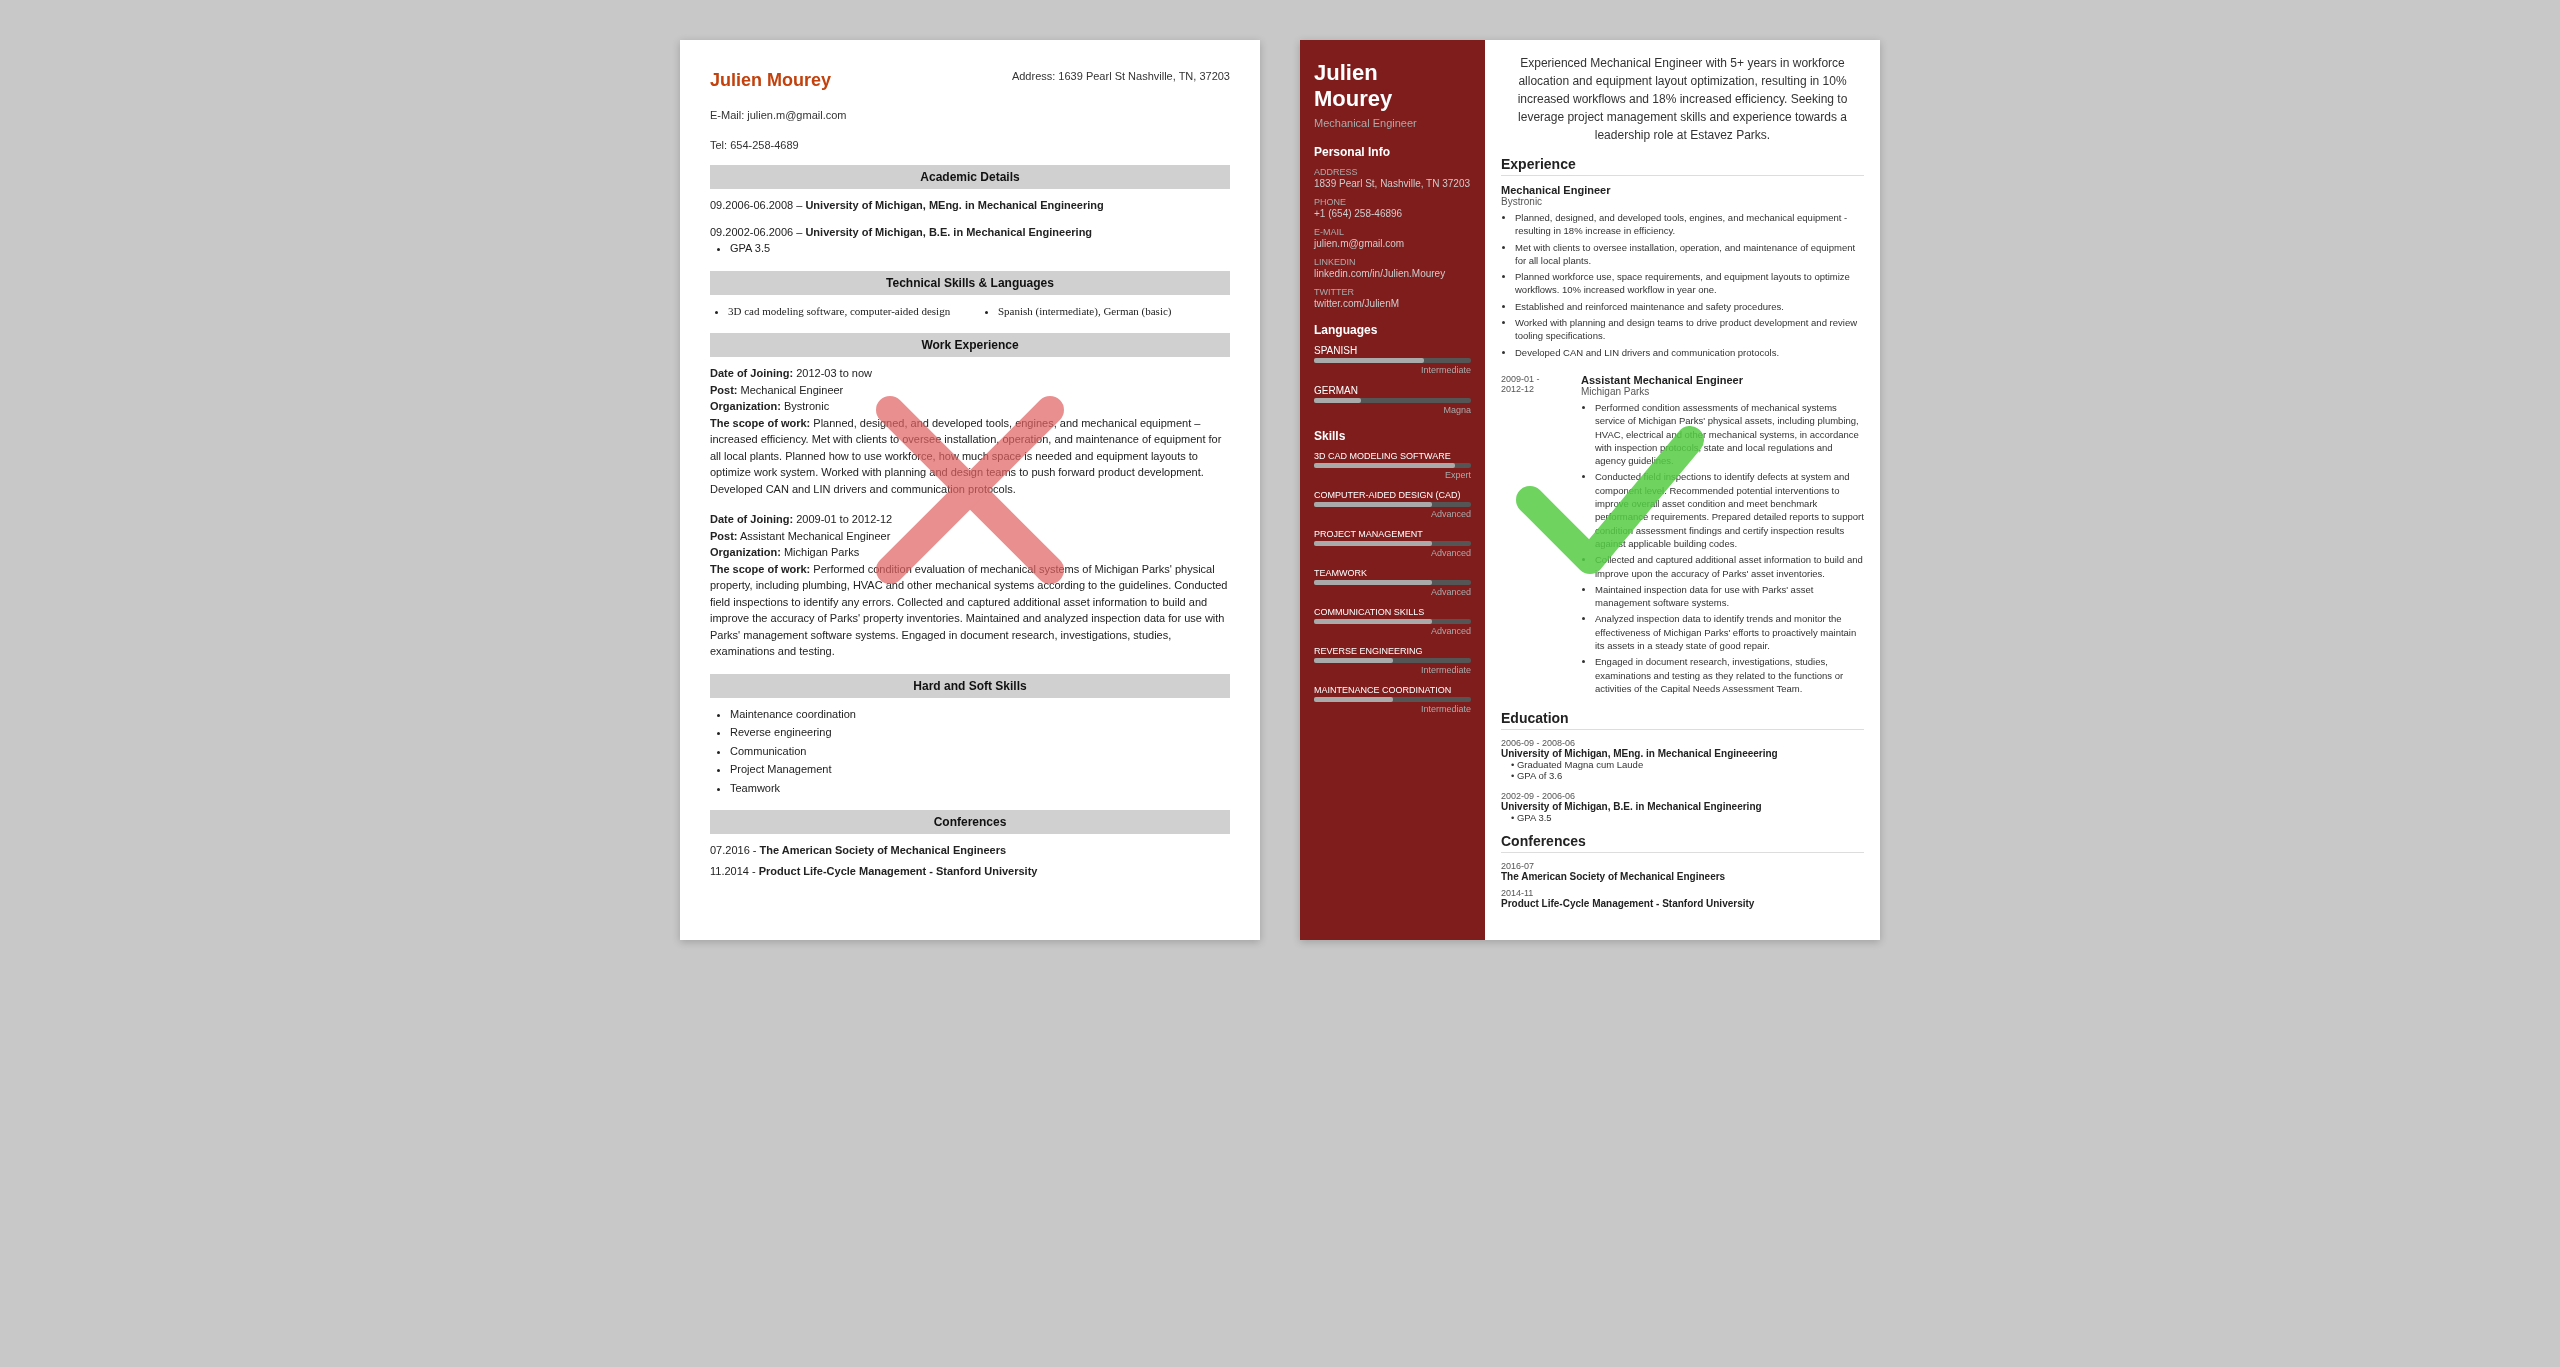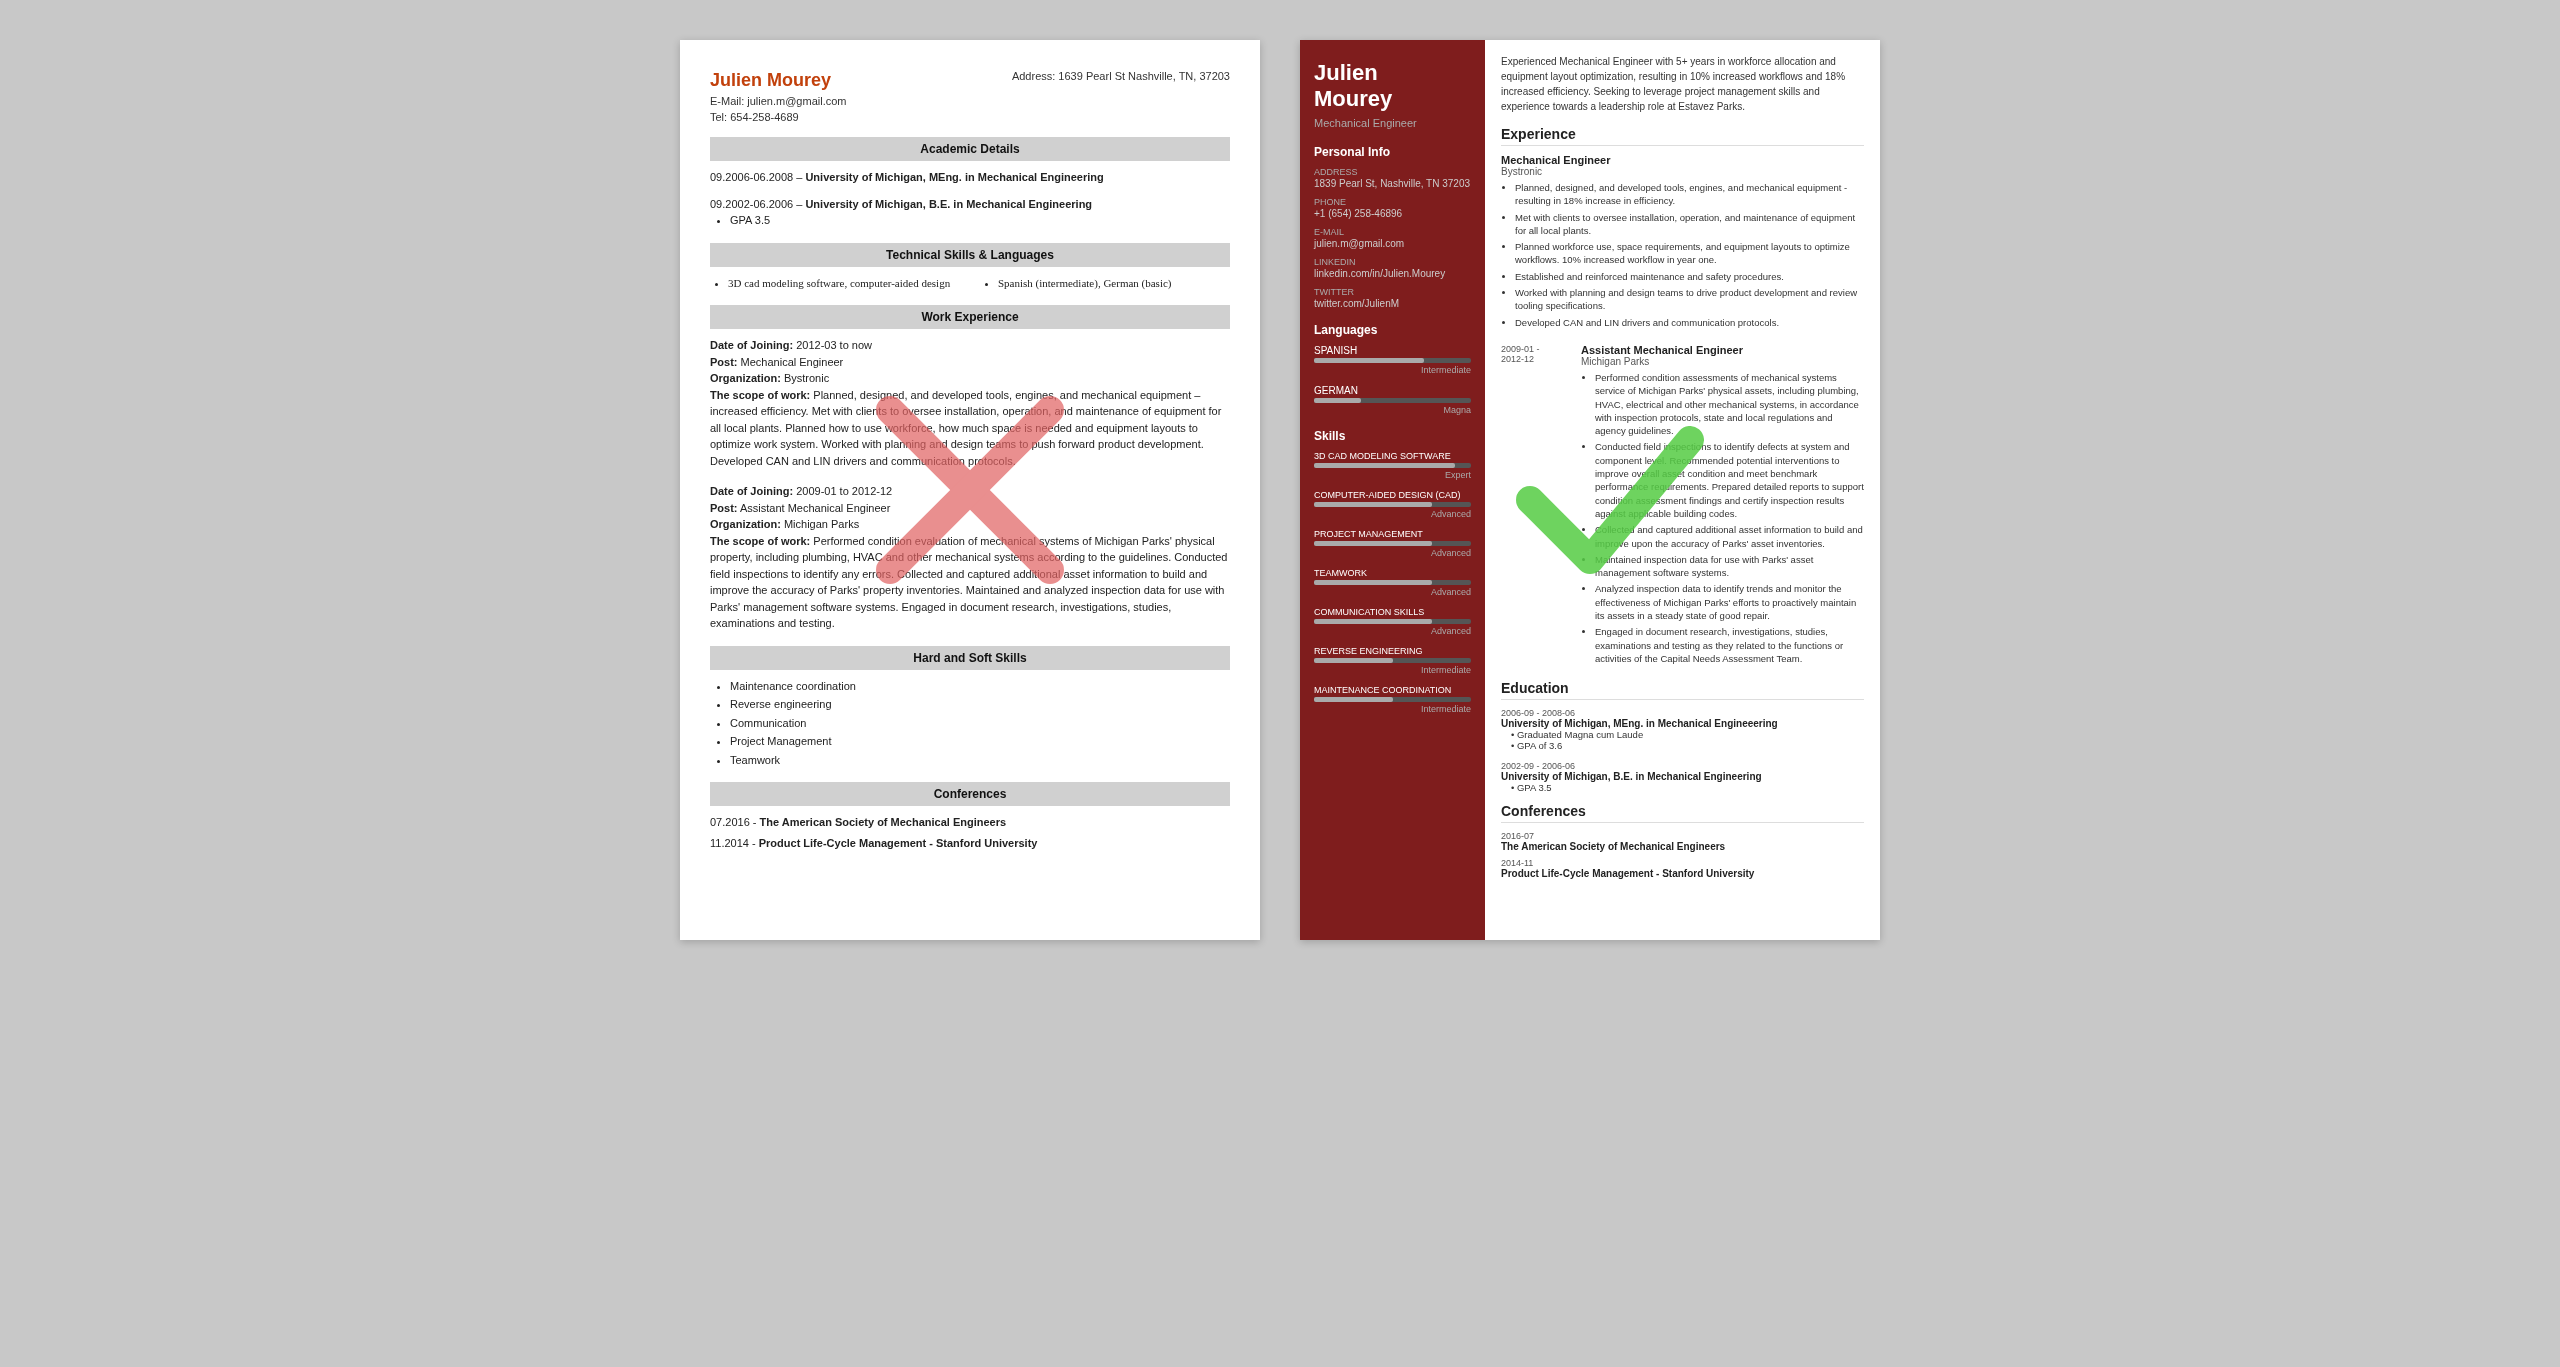--- a/index.html
+++ b/index.html
@@ -25,21 +25,21 @@
     }
 
     .resume-left .header-name {
       font-size: 18px;
       font-weight: bold;
       color: #c2410c;
     }
     .resume-left .header-contact {
       font-size: 11px;
       color: #333;
-      margin-top: 4px;
+      margin-top: 18px;
     }
     .resume-left .header-address {
       font-size: 11px;
       color: #333;
       position: absolute;
       top: 30px;
       right: 30px;
     }
 
     .section-title {
@@ -193,24 +193,25 @@
     
     .right-main {
       flex: 1;
       padding: 14px 16px;
       font-size: 10px;
       color: #222;
       overflow: hidden;
     }
 
     .right-summary {
-      font-size: 10px;
+      font-size: 12px;
       color: #333;
       line-height: 1.5;
       margin-bottom: 12px;
+      text-align: center;
     }
 
     .right-section-title {
       font-size: 14px;
       font-weight: bold;
       color: #222;
       border-bottom: 1px solid #ddd;
       padding-bottom: 3px;
       margin-bottom: 8px;
     }

